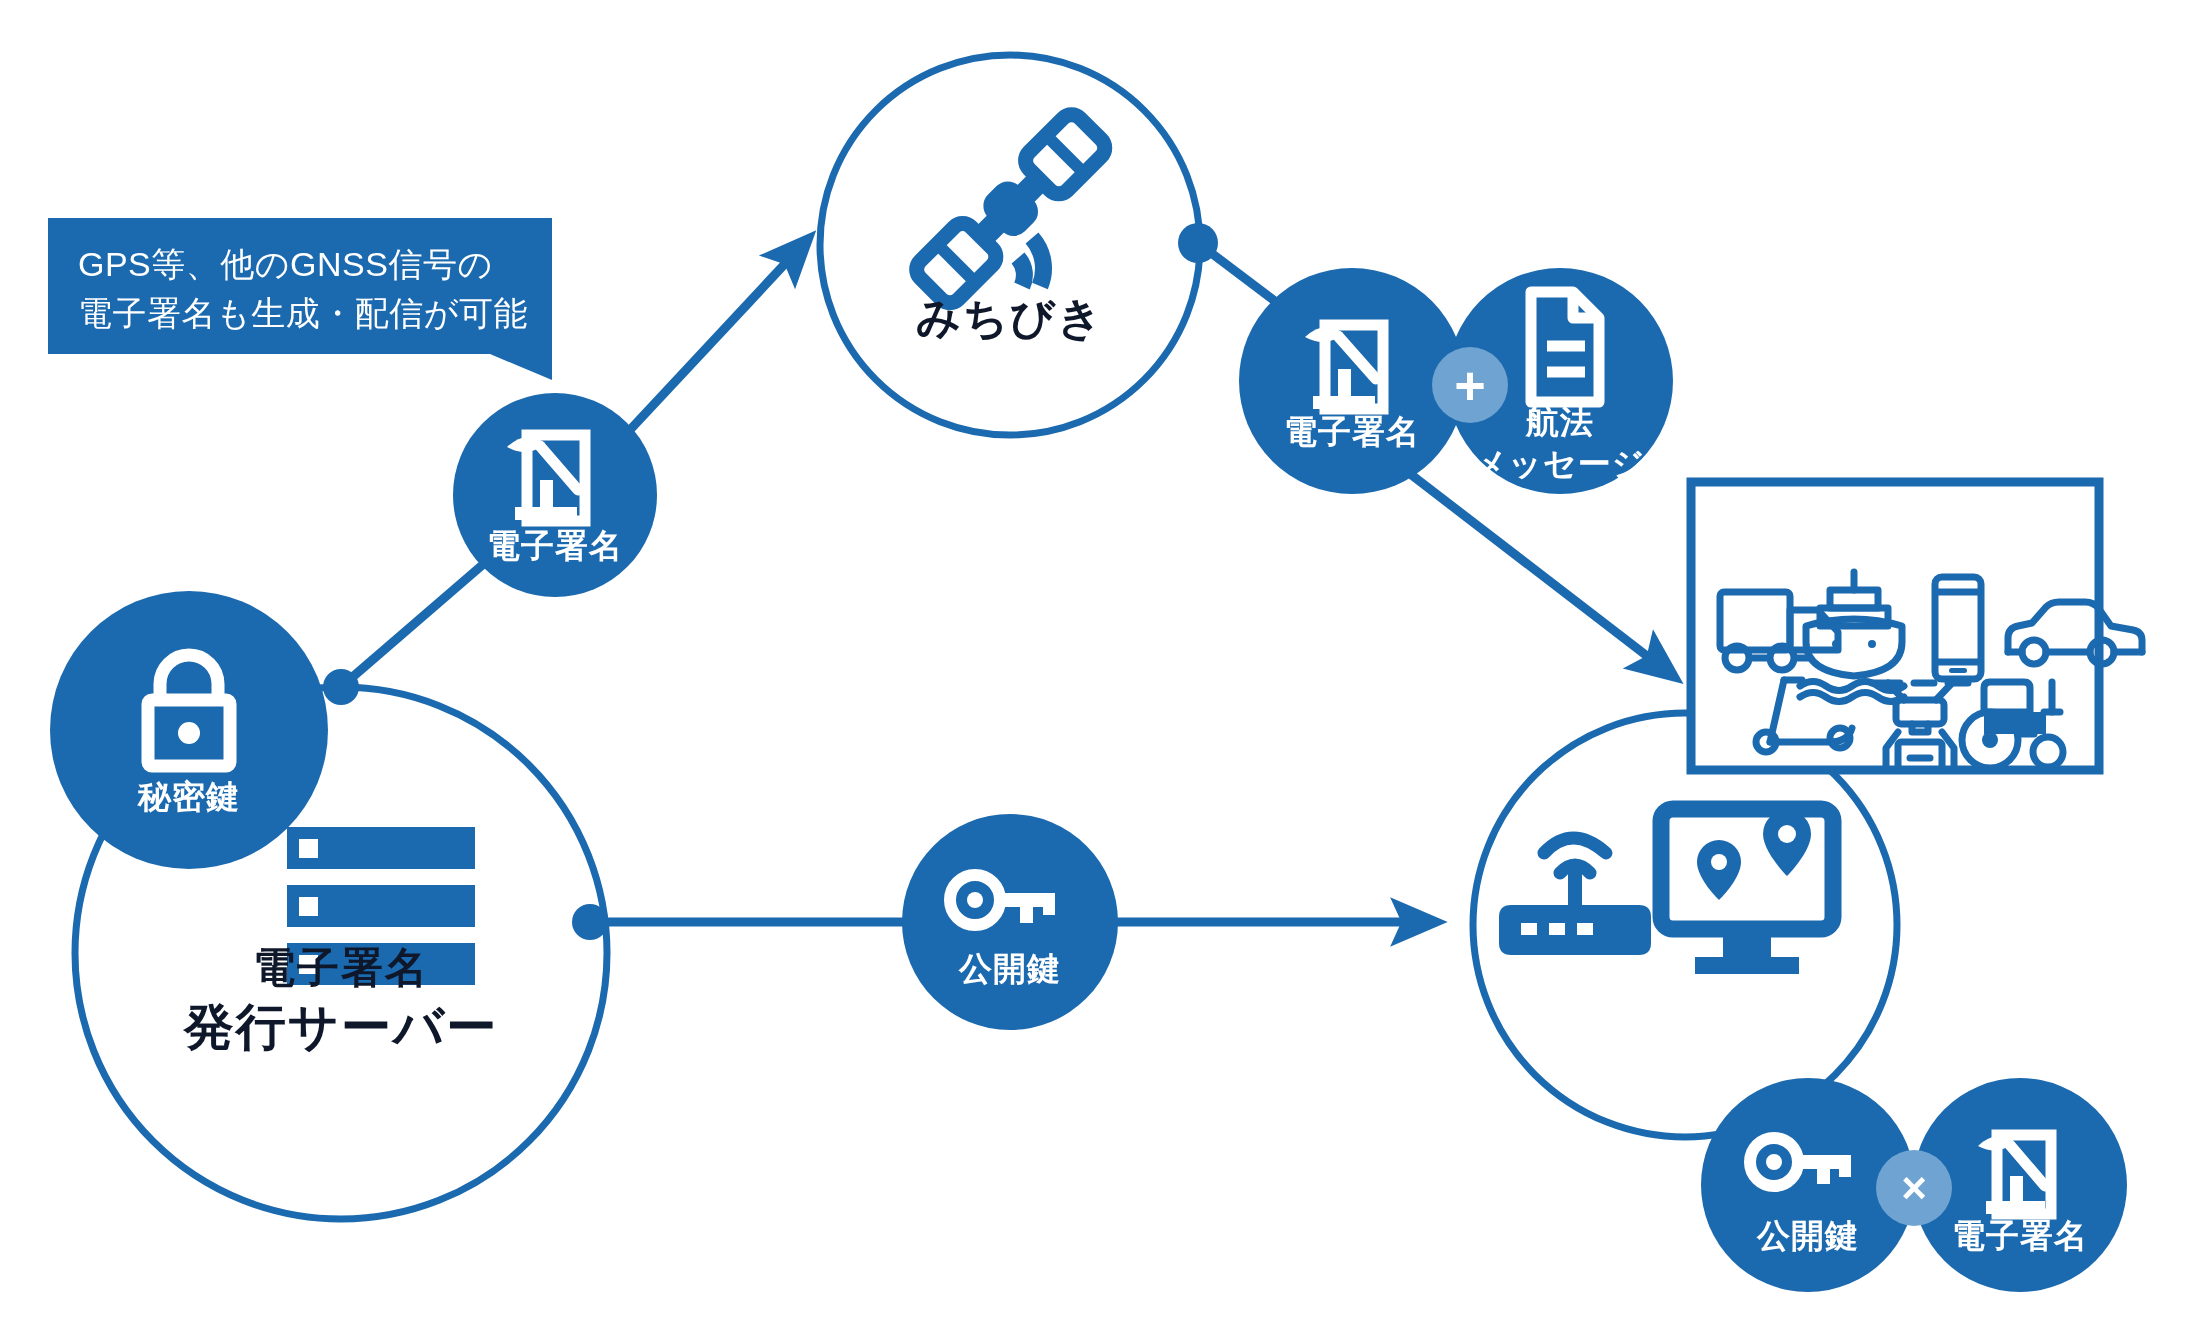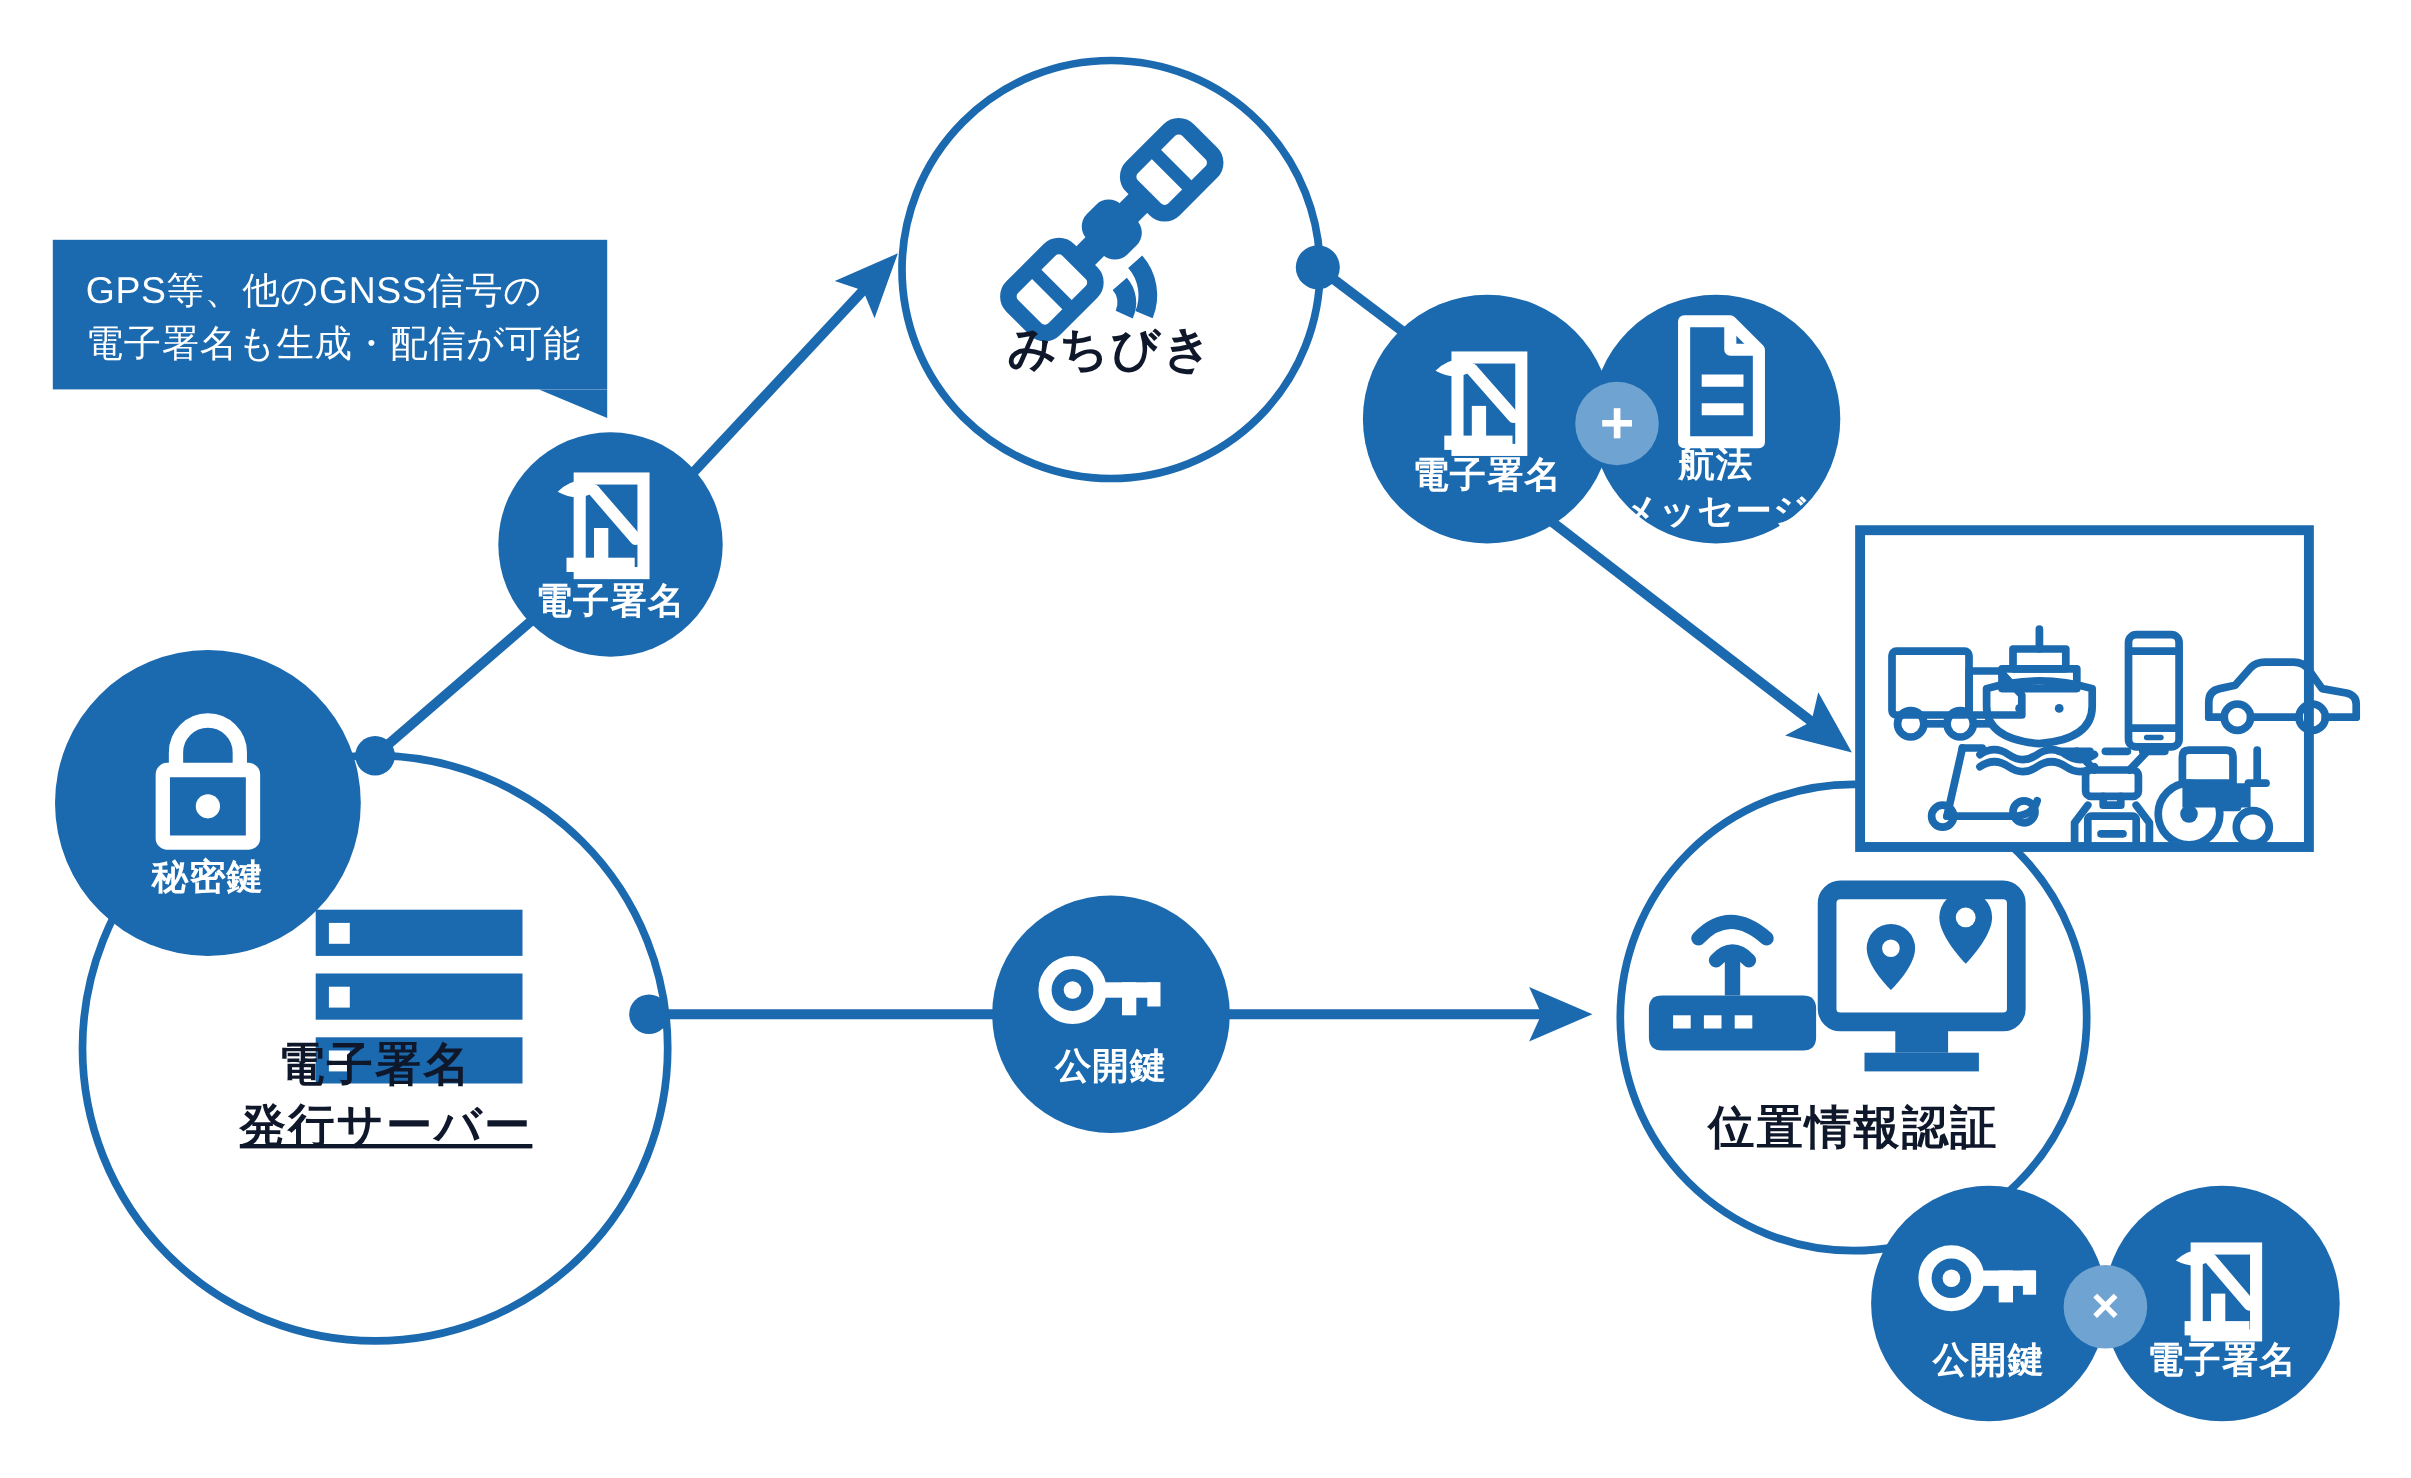--- a/index.html
+++ b/index.html
@@ -278,33 +278,32 @@
   <div class="callout-text" style="left:78px; top:240px;">GPS等、他のGNSS信号の</div>
   <div class="callout-text" style="left:66px; top:289px;margin-left:12px;">電子署名も生成・配信が可能</div>
 
   <div class="lbl lbl-blue" style="left:860px; top:292px; width:300px; font-size:44px; letter-spacing:2px;">みちびき</div>
 
   <div class="lbl lbl-white" style="left:425px; top:527px; width:260px; font-size:33px; letter-spacing:1px;">電子署名</div>
 
   <div class="lbl lbl-white" style="left:69px; top:778px; width:240px; font-size:33px; letter-spacing:1px;">秘密鍵</div>
 
   <div class="lbl lbl-blue" style="left:181px; top:943px; width:320px; font-size:42px; letter-spacing:2px;">電子署名</div>
-  <div class="lbl lbl-blue" style="left:191px; top:998px; width:320px; font-size:42px; letter-spacing:2px;text-decoration:underline;">発行サーバー</div>
+  <div class="lbl lbl-blue" style="left:181px; top:998px; width:320px; font-size:50px; letter-spacing:2px;">発行サーバー</div>
 
   <div class="lbl lbl-white" style="left:880px; top:950px; width:260px; font-size:33px; letter-spacing:1px;">公開鍵</div>
 
   <div class="lbl lbl-white" style="left:1222px; top:413px; width:260px; font-size:33px; letter-spacing:1px;">電子署名</div>
 
   <div class="lbl lbl-white" style="left:1430px; top:403px; width:260px; font-size:33px; letter-spacing:1px;">航法</div>
   <div class="lbl lbl-white" style="left:1430px; top:445px; width:260px; font-size:33px; letter-spacing:1px;">メッセージ</div>
 
   <div class="lbl lbl-white" style="left:1420px; top:355px; width:100px; font-size:54px; line-height:60px;">+</div>
 
 
-  <div class="lbl lbl-blue" style="left:1505px; top:1000px; width:360px; font-size:42px; letter-spacing:2px;">位置情報認証</div>
 
   <div class="lbl lbl-white" style="left:1678px; top:1217px; width:260px; font-size:33px; letter-spacing:1px;">公開鍵</div>
 
   <div class="lbl lbl-white" style="left:1890px; top:1217px; width:260px; font-size:33px; letter-spacing:1px;">電子署名</div>
 
   <div class="lbl lbl-white" style="left:1864px; top:1162px; width:100px; font-size:44px; line-height:52px;">×</div>
 
 </div>
 
 </body></html>

